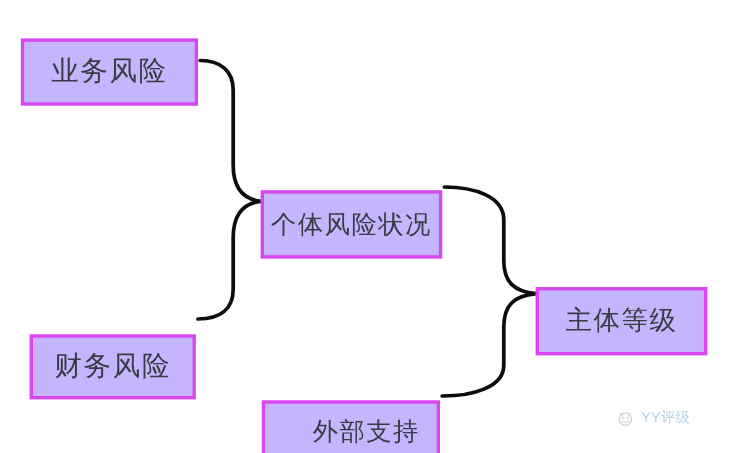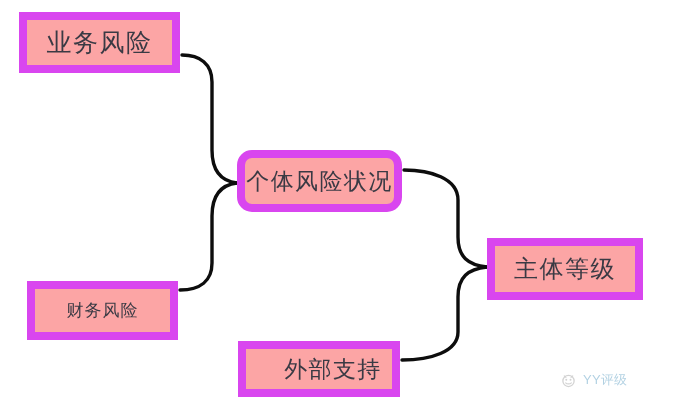--- a/index.html
+++ b/index.html
@@ -22,43 +22,44 @@
     position: absolute;
     left: 0;
     top: 0;
     width: 679px;
     height: 412px;
     pointer-events: none;
   }
   .node {
     position: absolute;
     box-sizing: border-box;
-    background: #fca5a5;
-    border: 8px solid #d946ef;
+    background: #c4b5fd;
+    border: 3px solid #d946ef;
     display: flex;
     align-items: center;
     justify-content: center;
     z-index: 3;
+    margin-top: 23px;
   }
   .node .node-label {
     color: #3a3a44;
     font-family: "Liberation Serif", "DejaVu Serif", serif;
     letter-spacing: 0.06em;
     white-space: nowrap;
     line-height: 1;
   }
   
   #node-business   { left: 19px;  top: 12px;  width: 161px; height: 61px; }
   #node-financial  { left: 27px;  top: 281px; width: 151px; height: 59px; }
-  #node-individual { left: 237px; top: 150px; width: 165px; height: 62px; border-radius: 15px; }
+  #node-individual { left: 237px; top: 150px; width: 165px; height: 62px; }
   #node-external   { left: 238px; top: 341px; width: 162px; height: 56px; padding-left: 28px; }
   #node-entity     { left: 487px; top: 238px; width: 156px; height: 62px; }
 
   #node-business   .node-label { font-size: 25px; }
-  #node-financial  .node-label { font-size: 17px; }
+  #node-financial  .node-label { font-size: 25px; }
   #node-individual .node-label { font-size: 23px; }
   #node-external   .node-label { font-size: 23px; }
   #node-entity     .node-label { font-size: 24px; }
 
   
   #watermark {
     position: absolute;
     left: 560px;
     top: 371px;
     display: flex;

